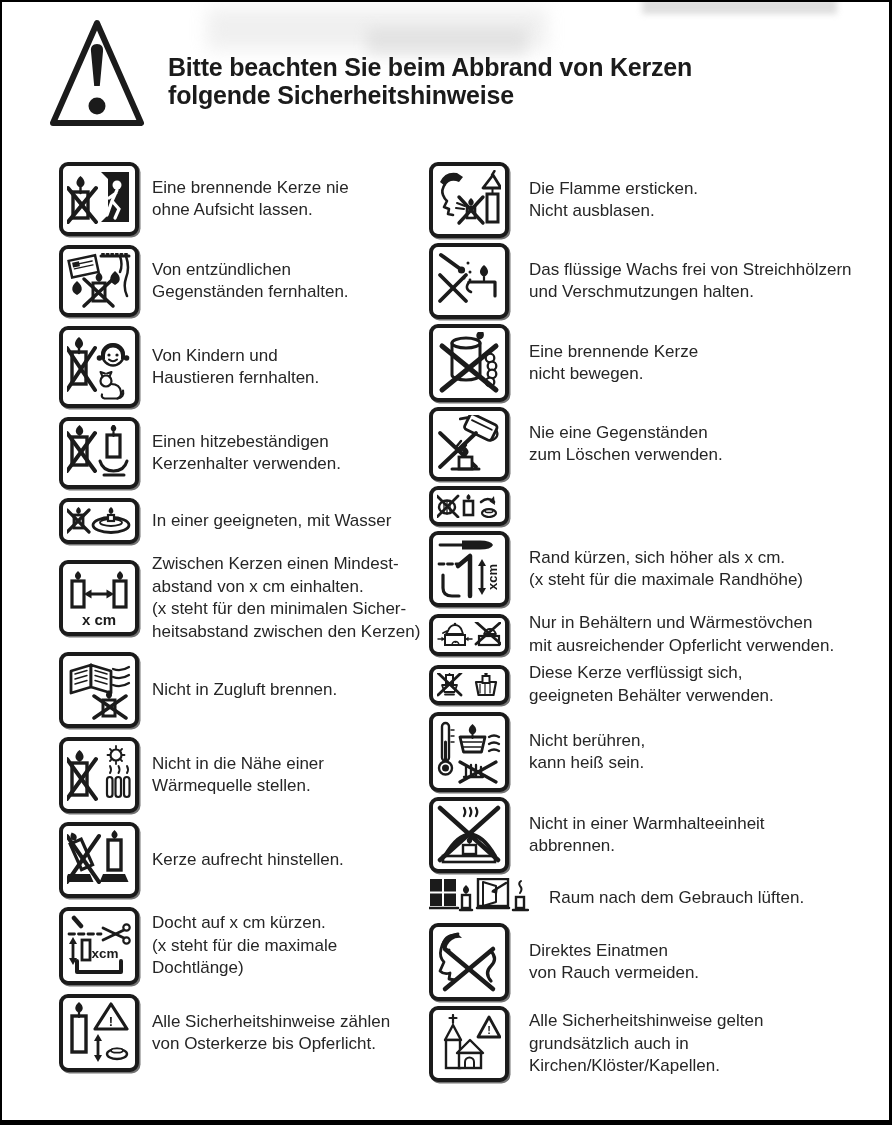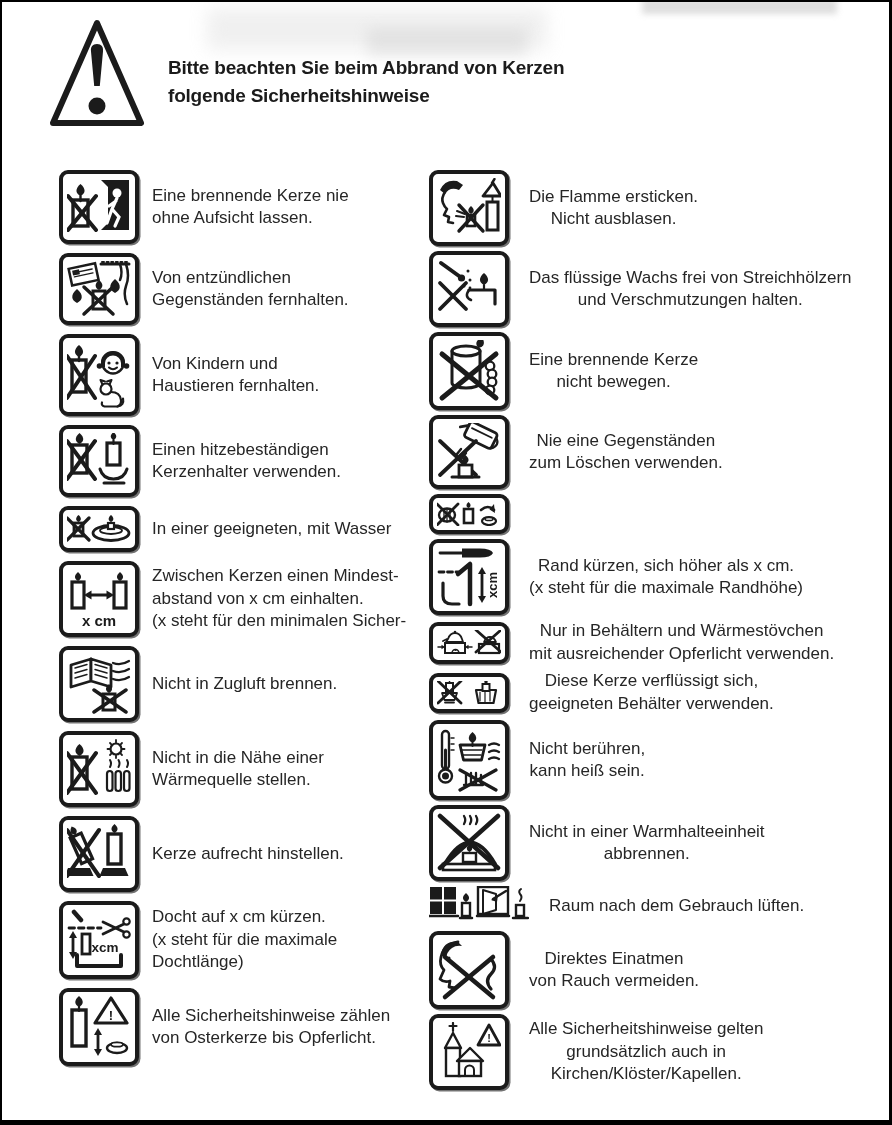--- a/index.html
+++ b/index.html
@@ -16,27 +16,27 @@
     font-family:"Liberation Sans", sans-serif;
     color:#1d1d1d;
   }
   .smudge{position:absolute;pointer-events:none;}
   .smudge.s1{left:205px;top:6px;width:340px;height:42px;background:#c9c9c9;opacity:.28;filter:blur(9px);}
   .smudge.s2{left:640px;top:-4px;width:195px;height:16px;background:#b5b5b5;opacity:.45;filter:blur(3px);}
   .smudge.s3{left:365px;top:26px;width:160px;height:28px;background:#c2c2c2;opacity:.30;filter:blur(7px);}
   .hdr-triangle{position:absolute;left:46px;top:16px;}
   .title{
     position:absolute;left:166px;top:52px;
-    font-size:19px;line-height:27.5px;font-weight:700;
+    font-size:25px;line-height:27.5px;font-weight:700;
     letter-spacing:-0.2px;white-space:nowrap;color:#1b1b1b;
   }
-  .content{position:absolute;left:57px;top:168px;display:flex;align-items:flex-start;}
+  .content{position:absolute;left:57px;top:160px;display:flex;align-items:flex-start;}
   .col{display:flex;flex-direction:column;}
   .col-left{width:370px;}
-  .col-right{width:440px;text-align:center;}
+  .col-right{width:440px;}
   .item{display:flex;align-items:center;}
   .col-left .item{margin-bottom:9px;}
   .col-right .item{margin-bottom:5px;}
   .pict{
     flex:none;
     border:4px solid #1b1b1b;border-radius:9px;
     padding:4px;background:#fff;
     display:flex;align-items:center;justify-content:center;
     box-shadow:1.5px 1.5px 0 rgba(0,0,0,.55);
   }
@@ -187,20 +187,21 @@
               <line x1="23" y1="26" x2="41" y2="26" stroke="#1b1b1b" stroke-width="3.2" stroke-linecap="round"></line>
               <polygon points="17,26 24.5,21.5 24.5,30.5" fill="#1b1b1b"></polygon>
               <polygon points="47,26 39.5,21.5 39.5,30.5" fill="#1b1b1b"></polygon>
               <text x="32" y="57" font-size="15" font-weight="700" fill="#1b1b1b" text-anchor="middle" font-family="'Liberation Sans',sans-serif">x cm</text>
             </svg>
           </div>
           <div class="txt">
             <div>Zwischen Kerzen einen Mindest-</div>
             <div>abstand von x cm einhalten.</div>
             <div>(x steht für den minimalen Sicher-</div>
+            <div>heitsabstand zwischen den Kerzen)</div>
           </div>
         </div>
         <div class="item">
           <div class="pict">
             <svg width="64" height="60" viewBox="0 0 64 60">
               <path d="M4 11 L24 5 L24 27 L4 33 Z" fill="#fff" stroke="#1b1b1b" stroke-width="2.8" stroke-linecap="round" stroke-linejoin="round"></path>
               <path d="M24 5 L44 11 L44 33 L24 27 Z" fill="#fff" stroke="#1b1b1b" stroke-width="2.8" stroke-linecap="round" stroke-linejoin="round"></path>
               <line x1="8" y1="14" x2="20" y2="10.5" stroke="#1b1b1b" stroke-width="1.4" stroke-linecap="round"></line>
               <line x1="8" y1="19" x2="20" y2="15.5" stroke="#1b1b1b" stroke-width="1.4" stroke-linecap="round"></line>
               <line x1="8" y1="24" x2="20" y2="20.5" stroke="#1b1b1b" stroke-width="1.4" stroke-linecap="round"></line>

